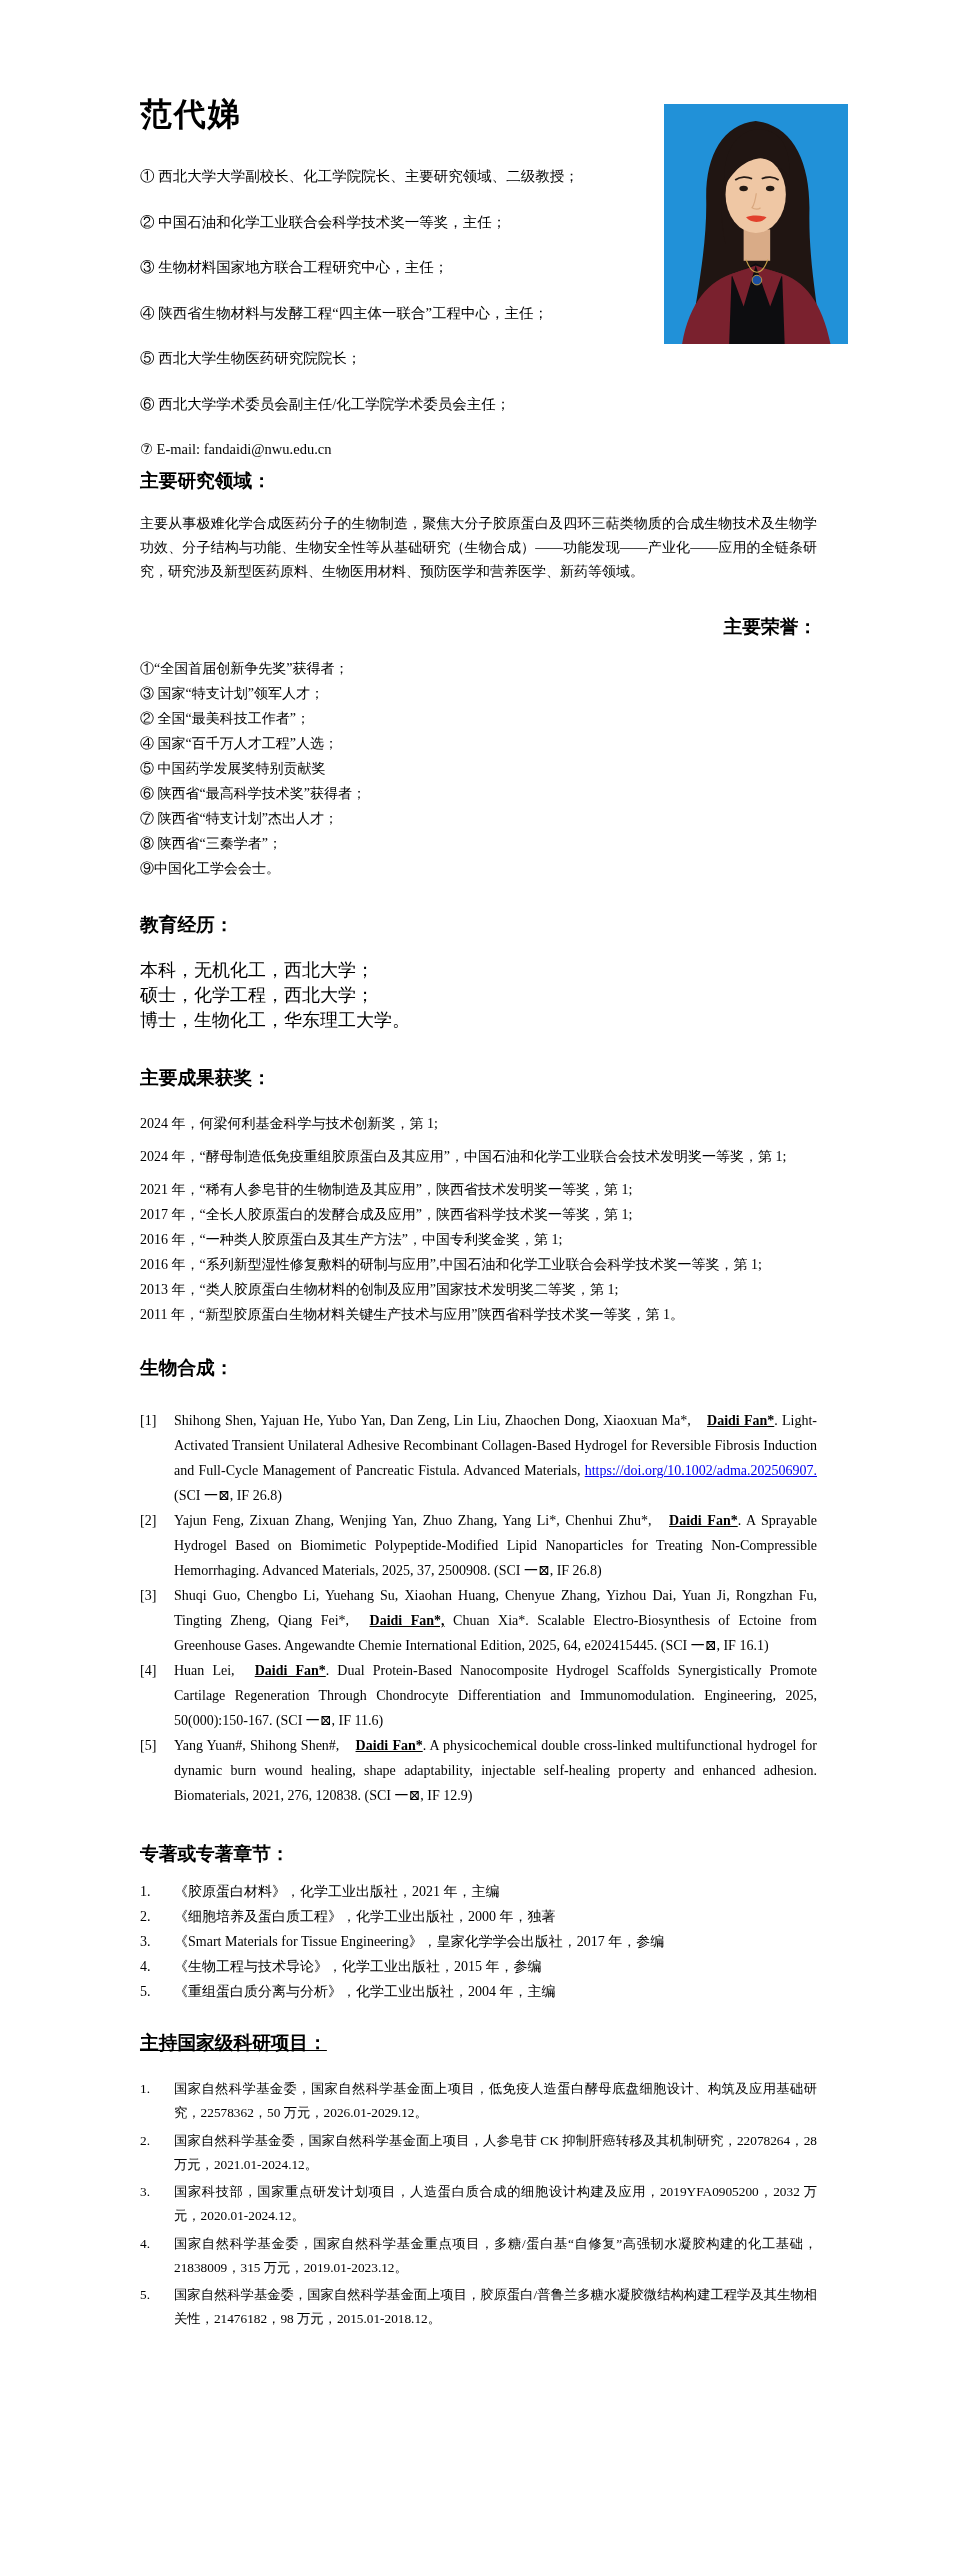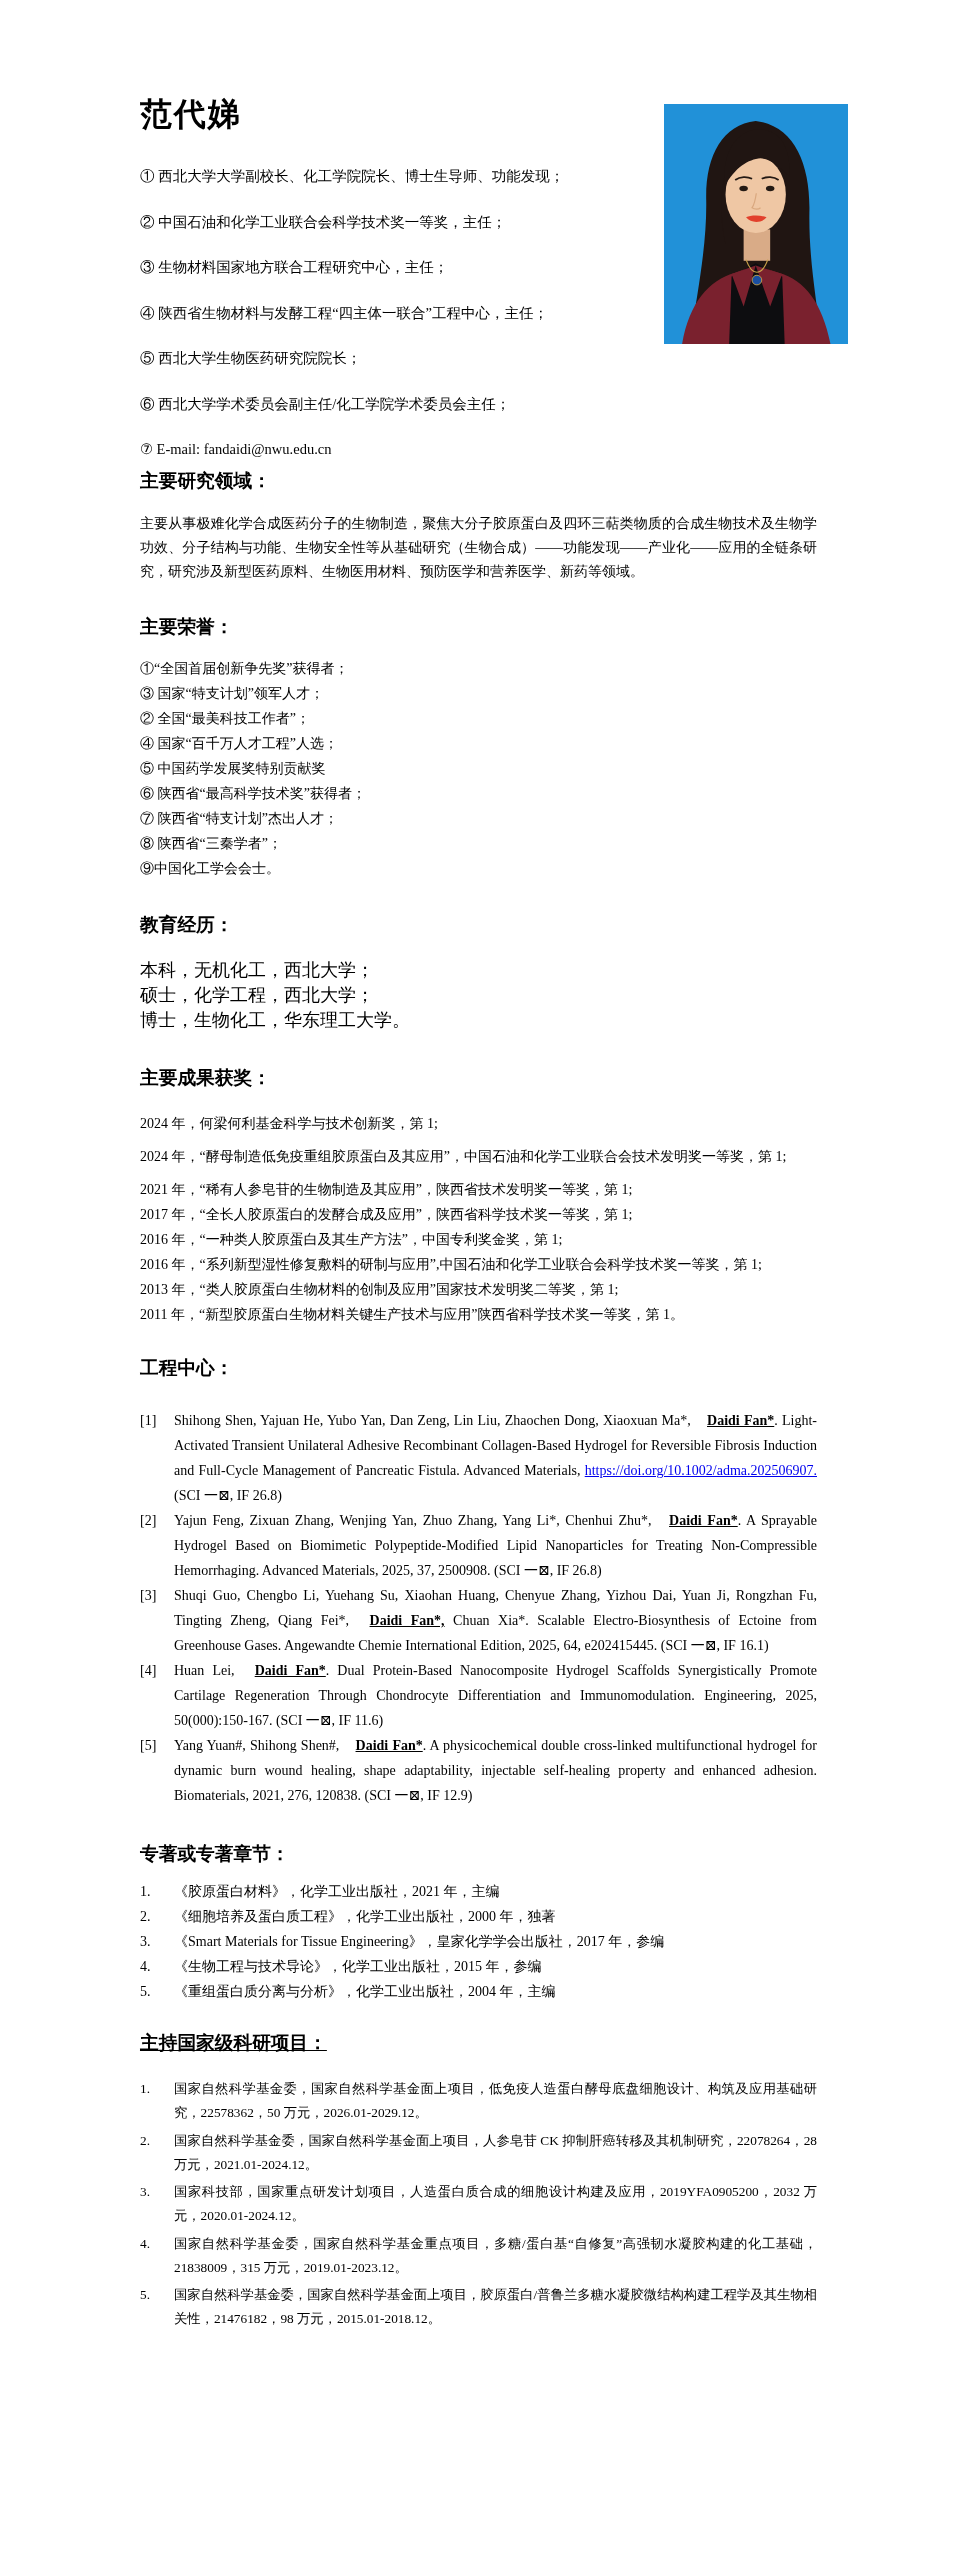--- a/index.html
+++ b/index.html
@@ -13,21 +13,21 @@
   .content { position:absolute; left:140px; top:0; width:677px; }
 
   .name { margin-top:93px; font-size:32px; font-weight:bold; letter-spacing:1.8px; }
 
   .positions { list-style:none; margin-top:30px; }
   .positions li { font-size:14.5px; line-height:19px; margin-bottom:26.5px; }
   .positions li:last-child { margin-bottom:0; }
 
   h2.sec { font-size:18.7px; font-weight:bold; line-height:24px; }
   .h-research { margin-top:9.6px; }
-  .h-honors   { margin-top:31px; }
+  .h-honors   { margin-top:31px;text-align:right; }
   .h-edu      { margin-top:35px; }
   .h-awards   { margin-top:36px; }
   .h-papers   { margin-top:29px; }
   .h-books    { margin-top:34px; }
   .h-projects { margin-top:30px;text-decoration:underline; }
 
   .research-text { margin-top:19px; font-size:14px; line-height:24px; text-align:justify; }
 
   .honors { margin-top:20.5px; }
   .honors .line { font-size:14px; line-height:19px; margin-bottom:6px; }
@@ -102,21 +102,21 @@
 
       <path class="ph-lip" d="M136,188 C144,184 160,184 170,188 C162,198 144,198 136,188 Z"></path>
     </svg>
   </div>
 
   <div class="content">
 
     <h1 class="name">范代娣</h1>
 
     <ul class="positions" id="positions">
-        <li>① 西北大学大学副校长、化工学院院长、博士生导师、功能发现；</li>
+        <li>① 西北大学大学副校长、化工学院院长、主要研究领域、二级教授；</li>
         <li>② 中国石油和化学工业联合会科学技术奖一等奖，主任；</li>
         <li>③ 生物材料国家地方联合工程研究中心，主任；</li>
         <li>④ 陕西省生物材料与发酵工程“四主体一联合”工程中心，主任；</li>
         <li>⑤ 西北大学生物医药研究院院长；</li>
         <li>⑥ 西北大学学术委员会副主任/化工学院学术委员会主任；</li>
         <li>⑦ E-mail: fandaidi@nwu.edu.cn</li>
       </ul>
 
     <h2 class="sec h-research">主要研究领域：</h2>
     <p class="research-text">主要从事极难化学合成医药分子的生物制造，聚焦大分子胶原蛋白及四环三萜类物质的合成生物技术及生物学功效、分子结构与功能、生物安全性等从基础研究（生物合成）——功能发现——产业化——应用的全链条研究，研究涉及新型医药原料、生物医用材料、预防医学和营养医学、新药等领域。</p>
@@ -146,21 +146,21 @@
         <p class="sp">2024 年，何梁何利基金科学与技术创新奖，第 1;</p>
         <p class="sp">2024 年，“酵母制造低免疫重组胶原蛋白及其应用”，中国石油和化学工业联合会技术发明奖一等奖，第 1;</p>
         <p>2021 年，“稀有人参皂苷的生物制造及其应用”，陕西省技术发明奖一等奖，第 1;</p>
         <p>2017 年，“全长人胶原蛋白的发酵合成及应用”，陕西省科学技术奖一等奖，第 1;</p>
         <p>2016 年，“一种类人胶原蛋白及其生产方法”，中国专利奖金奖，第 1;</p>
         <p>2016 年，“系列新型湿性修复敷料的研制与应用”,中国石油和化学工业联合会科学技术奖一等奖，第 1;</p>
         <p>2013 年，“类人胶原蛋白生物材料的创制及应用”国家技术发明奖二等奖，第 1;</p>
         <p>2011 年，“新型胶原蛋白生物材料关键生产技术与应用”陕西省科学技术奖一等奖，第 1。</p>
       </div>
 
-    <h2 class="sec h-papers">工程中心：</h2>
+    <h2 class="sec h-papers">生物合成：</h2>
     <div class="papers" id="papers">
         <div class="paper"><span class="pnum">[1]</span><span>Shihong Shen, Yajuan He, Yubo Yan, Dan Zeng, Lin Liu, Zhaochen Dong, Xiaoxuan Ma*, </span><span class="author">Daidi Fan*</span><span>. Light-Activated Transient Unilateral Adhesive Recombinant Collagen-Based Hydrogel for Reversible Fibrosis Induction and Full-Cycle Management of Pancreatic Fistula. Advanced Materials, </span><span class="link">https://doi.org/10.1002/adma.202506907.</span><span> (SCI 一⊠, IF 26.8)</span></div>
         <div class="paper"><span class="pnum">[2]</span><span>Yajun Feng, Zixuan Zhang, Wenjing Yan, Zhuo Zhang, Yang Li*, Chenhui Zhu*, </span><span class="author">Daidi Fan*</span><span>. A Sprayable Hydrogel Based on Biomimetic Polypeptide-Modified Lipid Nanoparticles for Treating Non-Compressible Hemorrhaging. Advanced Materials, 2025, 37, 2500908. (SCI 一⊠, IF 26.8)</span></div>
         <div class="paper"><span class="pnum">[3]</span><span>Shuqi Guo, Chengbo Li, Yuehang Su, Xiaohan Huang, Chenyue Zhang, Yizhou Dai, Yuan Ji, Rongzhan Fu, Tingting Zheng, Qiang Fei*, </span><span class="author">Daidi Fan*,</span><span> Chuan Xia*. Scalable Electro-Biosynthesis of Ectoine from Greenhouse Gases. Angewandte Chemie International Edition, 2025, 64, e202415445. (SCI 一⊠, IF 16.1)</span></div>
         <div class="paper"><span class="pnum">[4]</span><span>Huan Lei, </span><span class="author">Daidi Fan*</span><span>. Dual Protein-Based Nanocomposite Hydrogel Scaffolds Synergistically Promote Cartilage Regeneration Through Chondrocyte Differentiation and Immunomodulation. Engineering, 2025, 50(000):150-167. (SCI 一⊠, IF 11.6)</span></div>
         <div class="paper"><span class="pnum">[5]</span><span>Yang Yuan#, Shihong Shen#, </span><span class="author">Daidi Fan*</span><span>. A physicochemical double cross-linked multifunctional hydrogel for dynamic burn wound healing,   shape adaptability, injectable self-healing property and enhanced adhesion. Biomaterials, 2021, 276, 120838. (SCI 一⊠, IF 12.9)</span></div>
       </div>
 
     <h2 class="sec h-books">专著或专著章节：</h2>
     <div class="books" id="books">

